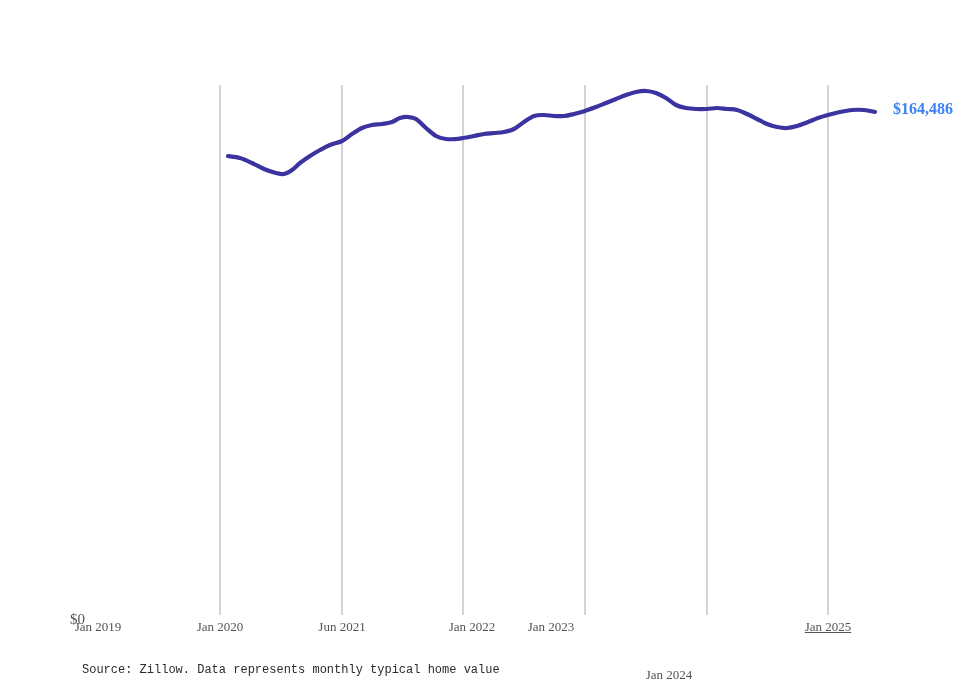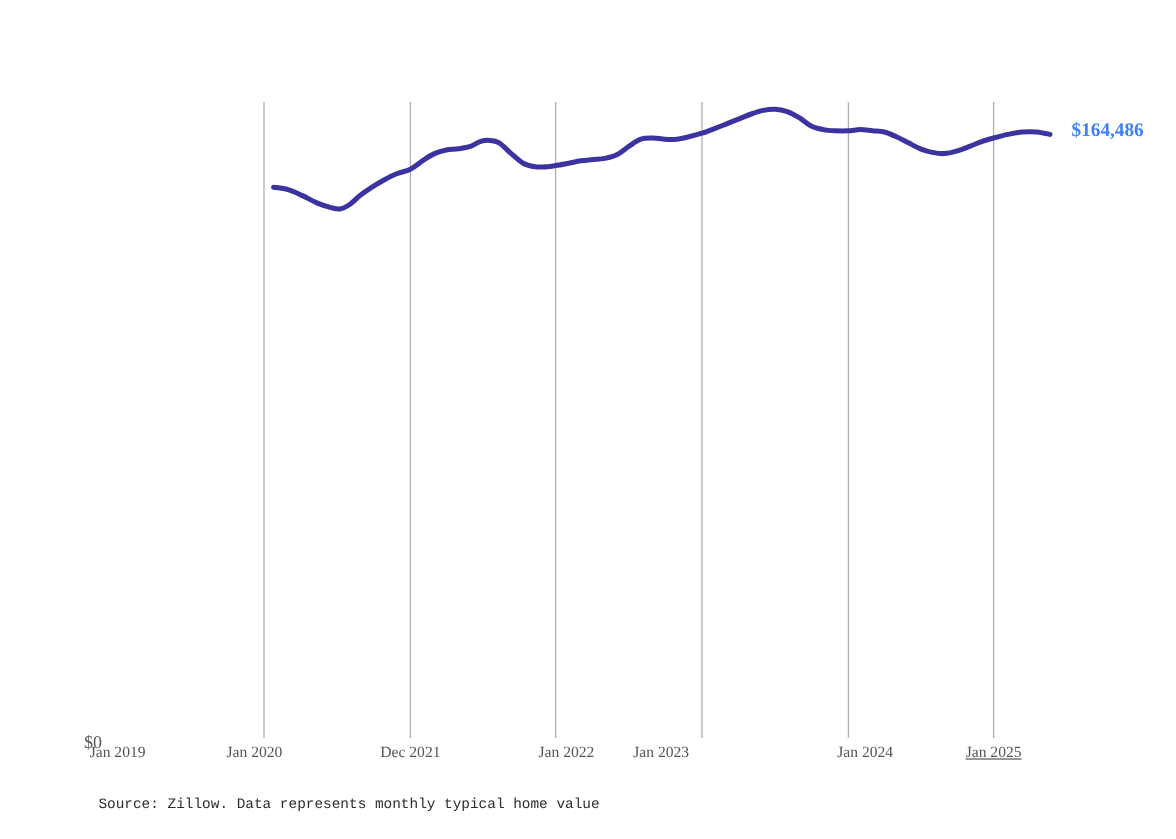--- a/index.html
+++ b/index.html
@@ -110,23 +110,23 @@
       </g>
     <path id="series-path" fill="none" stroke="#3b33a0" stroke-width="4.2" stroke-linecap="round" stroke-linejoin="round" d="M 228 156 C 230.00 156.33, 236.00 156.83, 240 158 C 244.00 159.17, 248.00 161.17, 252 163 C 256.00 164.83, 260.00 167.33, 264 169 C 268.00 170.67, 272.67 172.17, 276 173 C 279.33 173.83, 281.33 174.50, 284 174 C 286.67 173.50, 289.33 171.83, 292 170 C 294.67 168.17, 297.00 165.33, 300 163 C 303.00 160.67, 306.67 158.17, 310 156 C 313.33 153.83, 316.67 151.83, 320 150 C 323.33 148.17, 326.33 146.50, 330 145 C 333.67 143.50, 338.33 142.83, 342 141 C 345.67 139.17, 348.67 136.17, 352 134 C 355.33 131.83, 358.67 129.50, 362 128 C 365.33 126.50, 368.67 125.67, 372 125 C 375.33 124.33, 378.67 124.50, 382 124 C 385.33 123.50, 389.00 123.00, 392 122 C 395.00 121.00, 397.33 118.83, 400 118 C 402.67 117.17, 405.33 116.83, 408 117 C 410.67 117.17, 413.00 117.17, 416 119 C 419.00 120.83, 422.67 125.17, 426 128 C 429.33 130.83, 432.67 134.17, 436 136 C 439.33 137.83, 442.67 138.50, 446 139 C 449.33 139.50, 453.17 139.17, 456 139 C 458.83 138.83, 460.00 138.50, 463 138 C 466.00 137.50, 470.50 136.67, 474 136 C 477.50 135.33, 480.67 134.50, 484 134 C 487.33 133.50, 490.67 133.33, 494 133 C 497.33 132.67, 500.67 132.67, 504 132 C 507.33 131.33, 510.67 130.67, 514 129 C 517.33 127.33, 520.67 124.17, 524 122 C 527.33 119.83, 530.67 117.17, 534 116 C 537.33 114.83, 540.67 115.00, 544 115 C 547.33 115.00, 550.67 115.83, 554 116 C 557.33 116.17, 560.67 116.33, 564 116 C 567.33 115.67, 570.50 114.83, 574 114 C 577.50 113.17, 581.33 112.17, 585 111 C 588.67 109.83, 592.50 108.33, 596 107 C 599.50 105.67, 602.67 104.33, 606 103 C 609.33 101.67, 612.67 100.33, 616 99 C 619.33 97.67, 622.67 96.17, 626 95 C 629.33 93.83, 632.67 92.67, 636 92 C 639.33 91.33, 642.67 90.83, 646 91 C 649.33 91.17, 652.67 91.83, 656 93 C 659.33 94.17, 662.67 96.00, 666 98 C 669.33 100.00, 672.67 103.33, 676 105 C 679.33 106.67, 682.67 107.33, 686 108 C 689.33 108.67, 692.50 108.83, 696 109 C 699.50 109.17, 703.50 109.17, 707 109 C 710.50 108.83, 713.67 108.00, 717 108 C 720.33 108.00, 723.67 108.67, 727 109 C 730.33 109.33, 733.67 109.17, 737 110 C 740.33 110.83, 743.67 112.50, 747 114 C 750.33 115.50, 753.67 117.33, 757 119 C 760.33 120.67, 763.67 122.67, 767 124 C 770.33 125.33, 773.67 126.33, 777 127 C 780.33 127.67, 783.67 128.17, 787 128 C 790.33 127.83, 793.50 127.00, 797 126 C 800.50 125.00, 804.50 123.33, 808 122 C 811.50 120.67, 814.67 119.17, 818 118 C 821.33 116.83, 824.33 116.00, 828 115 C 831.67 114.00, 836.00 112.83, 840 112 C 844.00 111.17, 848.00 110.33, 852 110 C 856.00 109.67, 860.17 109.67, 864 110 C 867.83 110.33, 873.17 111.67, 875 112"></path>
   </svg>
 
   <div class="end-label">$164,486</div>
 
   <div class="ytick ytick-zero">$0</div>
 
   <div id="xticks">
       <div class="xtick" style="left: 98px;">Jan 2019</div>
-      <div class="xtick" style="left: 212px;">Jan 2020</div>
-      <div class="xtick" style="left: 342px;">Dec 2021</div>
+      <div class="xtick" style="left: 220px;">Jan 2020</div>
+      <div class="xtick" style="left: 342px;">Jun 2021</div>
       <div class="xtick" style="left: 472px;">Jan 2022</div>
       <div class="xtick" style="left: 551px;">Jan 2023</div>
-      <div class="xtick" style="left: 721px;">Jan 2024</div>
+      <div class="xtick" style="left: 669px; margin-top: 48px;">Jan 2024</div>
       <div class="xtick" style="left: 828px; text-decoration: underline;">Jan 2025</div>
     </div>
 
   <div class="source-note">Source: Zillow. Data represents monthly typical home value</div>
 
 </div>
 
 </body></html>

